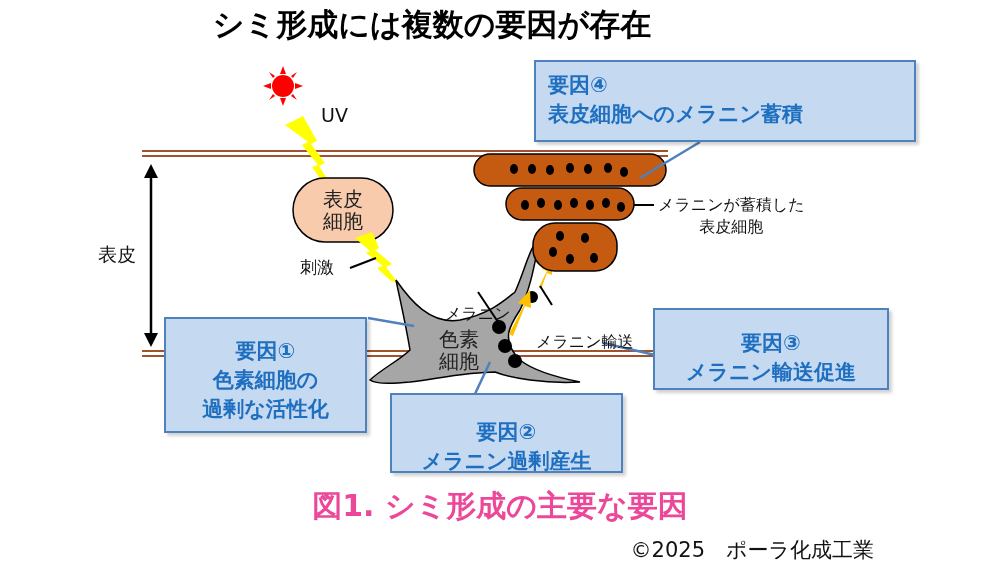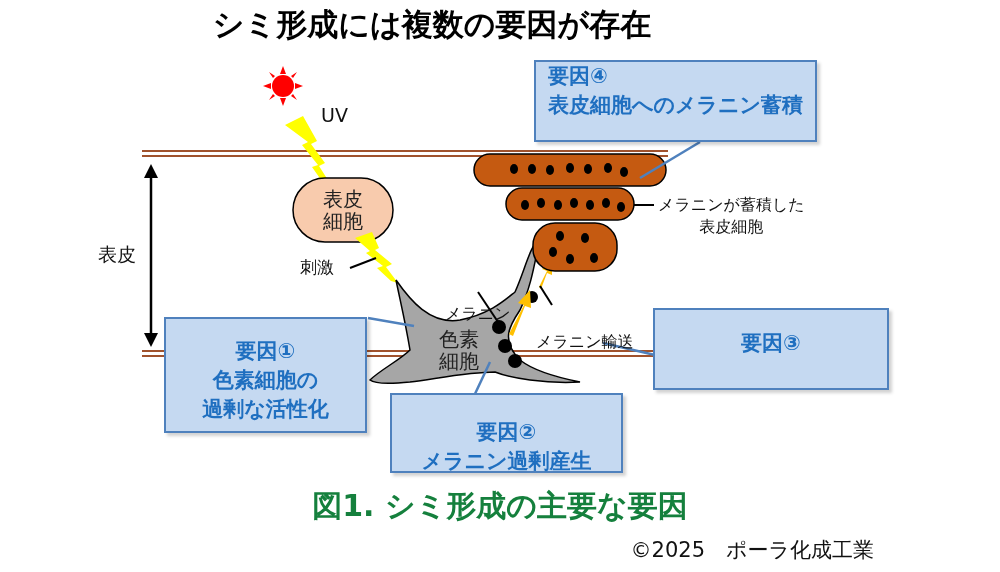--- a/index.html
+++ b/index.html
@@ -9,21 +9,21 @@
     .title { left: 0; top: 4px; width: 864px; text-align: center; font-size: 31px;
              font-weight: bold; color: #000; letter-spacing: 0px; }
     svg#diagram { position: absolute; left: 0; top: 0; }
     .lbl { position: absolute; color: #111; font-size: 17px; white-space: nowrap; }
     .factor { position: absolute; background: #c5d9f1; border: 2px solid #4f81bd;
               box-shadow: 3px 3px 3px rgba(0,0,0,0.18); color: #1f6fc0; font-weight: bold;
               font-size: 21px; line-height: 29px; box-sizing: border-box; }
     .factor .line { display: block; white-space: nowrap; }
     .f-center { text-align: center; }
     .caption { left: 0; top: 486px; width: 1000px; text-align: center; font-size: 30px;
-               font-weight: bold; color: #15803d; }
+               font-weight: bold; color: #ec4899; }
     .copyright { right: 126px; top: 536px; font-size: 21px; color: #111; }
     .cell-text { position: absolute; font-size: 20px; color: #222; text-align: center; line-height: 22px; }
   </style>
 </head>
 <body>
 
 <div class="abs title">シミ形成には複数の要因が存在</div>
 
 <svg id="diagram" width="1000" height="572" viewBox="0 0 1000 572">
 
@@ -141,21 +141,22 @@
   <span class="line">過剰な活性化</span>
 </div>
 
 <div class="factor f-center" style="left:390px; top:393px; width:233px; height:80px; padding-top:23px;">
   <span class="line">要因②</span>
   <span class="line">メラニン過剰産生</span>
 </div>
 
 <div class="factor f-center" style="left:653px; top:308px; width:236px; height:82px; padding-top:19px;">
   <span class="line">要因③</span>
+  <span class="line">メラニン輸送促進</span>
 </div>
 
-<div class="factor" style="left:534px; top:60px; width:283px; height:82px; padding-left:12px;">
+<div class="factor" style="left:534px; top:60px; width:382px; height:82px; padding-top:9px; padding-left:12px;">
   <span class="line">要因④</span>
   <span class="line">表皮細胞へのメラニン蓄積</span>
 </div>
 
 <div class="abs caption">図1. シミ形成の主要な要因</div>
 <div class="abs copyright">©2025　ポーラ化成工業</div>
 
 </body></html>

